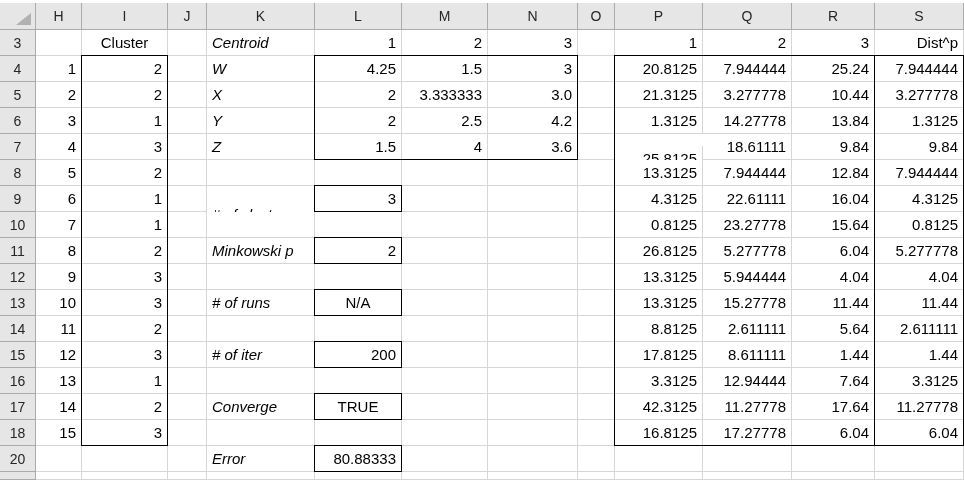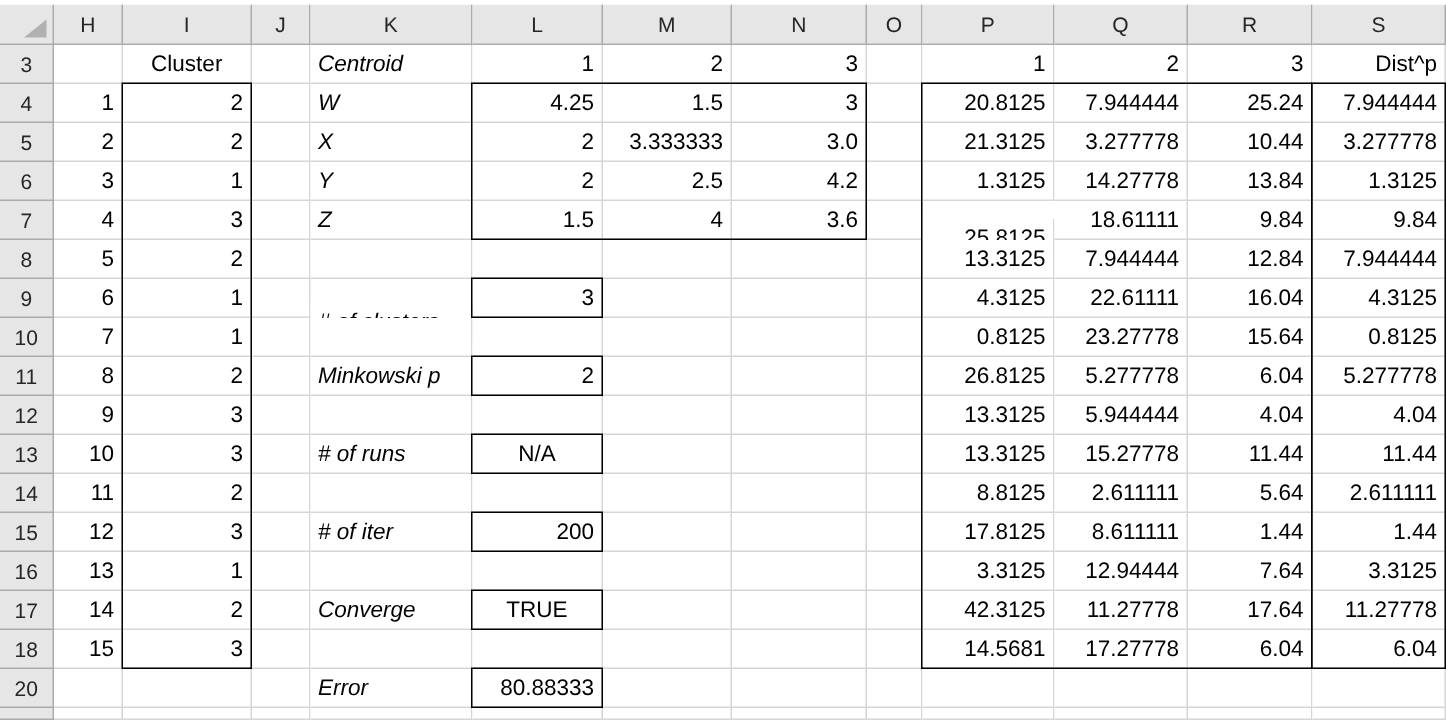--- a/index.html
+++ b/index.html
@@ -255,21 +255,21 @@
     <div class="cell a-r" style="left: 875px; top: 394px; width: 89px; height: 26px;">11.27778</div>
     <div class="rowhdr" style="left: 0px; top: 420px; width: 36px; height: 26px;">18</div>
     <div class="cell a-r" style="left: 36px; top: 420px; width: 46px; height: 26px;">15</div>
     <div class="cell a-r" style="left: 82px; top: 420px; width: 86px; height: 26px;">3</div>
     <div class="cell" style="left: 168px; top: 420px; width: 39px; height: 26px;"></div>
     <div class="cell" style="left: 207px; top: 420px; width: 108px; height: 26px;"></div>
     <div class="cell" style="left: 315px; top: 420px; width: 87px; height: 26px;"></div>
     <div class="cell" style="left: 402px; top: 420px; width: 86px; height: 26px;"></div>
     <div class="cell" style="left: 488px; top: 420px; width: 90px; height: 26px;"></div>
     <div class="cell" style="left: 578px; top: 420px; width: 37px; height: 26px;"></div>
-    <div class="cell a-r" style="left: 615px; top: 420px; width: 88px; height: 26px;">14.5681</div>
+    <div class="cell a-r" style="left: 615px; top: 420px; width: 88px; height: 26px;">16.8125</div>
     <div class="cell a-r" style="left: 703px; top: 420px; width: 89px; height: 26px;">17.27778</div>
     <div class="cell a-r" style="left: 792px; top: 420px; width: 83px; height: 26px;">6.04</div>
     <div class="cell a-r" style="left: 875px; top: 420px; width: 89px; height: 26px;">6.04</div>
     <div class="rowhdr" style="left: 0px; top: 446px; width: 36px; height: 26px;">20</div>
     <div class="cell" style="left: 36px; top: 446px; width: 46px; height: 26px;"></div>
     <div class="cell" style="left: 82px; top: 446px; width: 86px; height: 26px;"></div>
     <div class="cell" style="left: 168px; top: 446px; width: 39px; height: 26px;"></div>
     <div class="cell a-l" style="left: 207px; top: 446px; width: 108px; height: 26px;">Error</div>
     <div class="cell a-r" style="left: 315px; top: 446px; width: 87px; height: 26px;">80.88333</div>
     <div class="cell" style="left: 402px; top: 446px; width: 86px; height: 26px;"></div>

